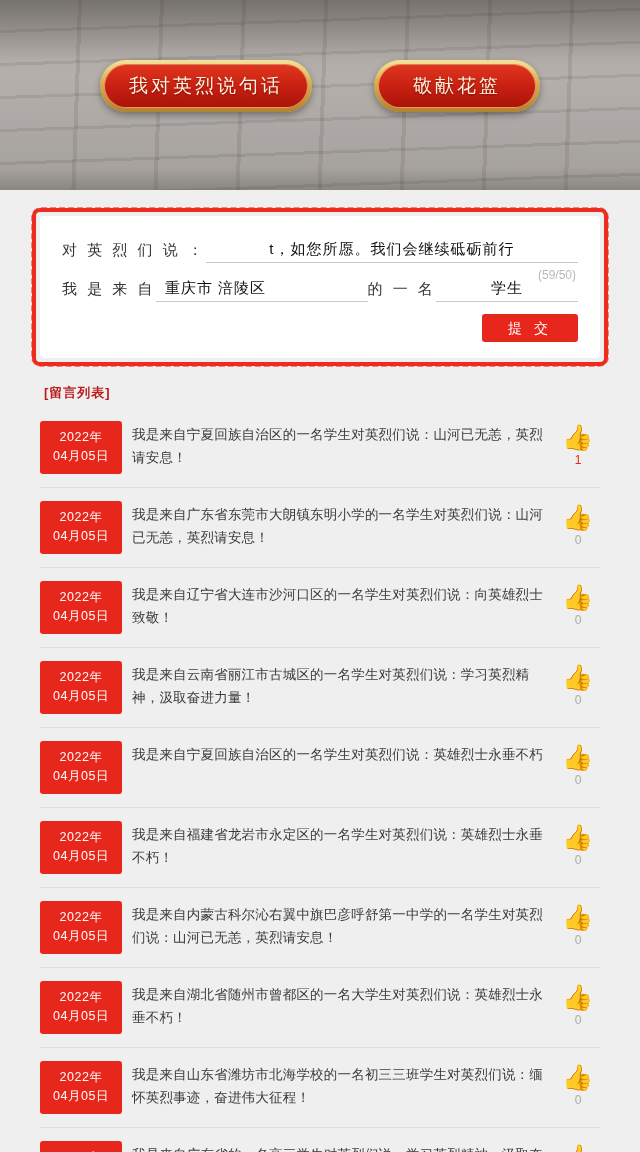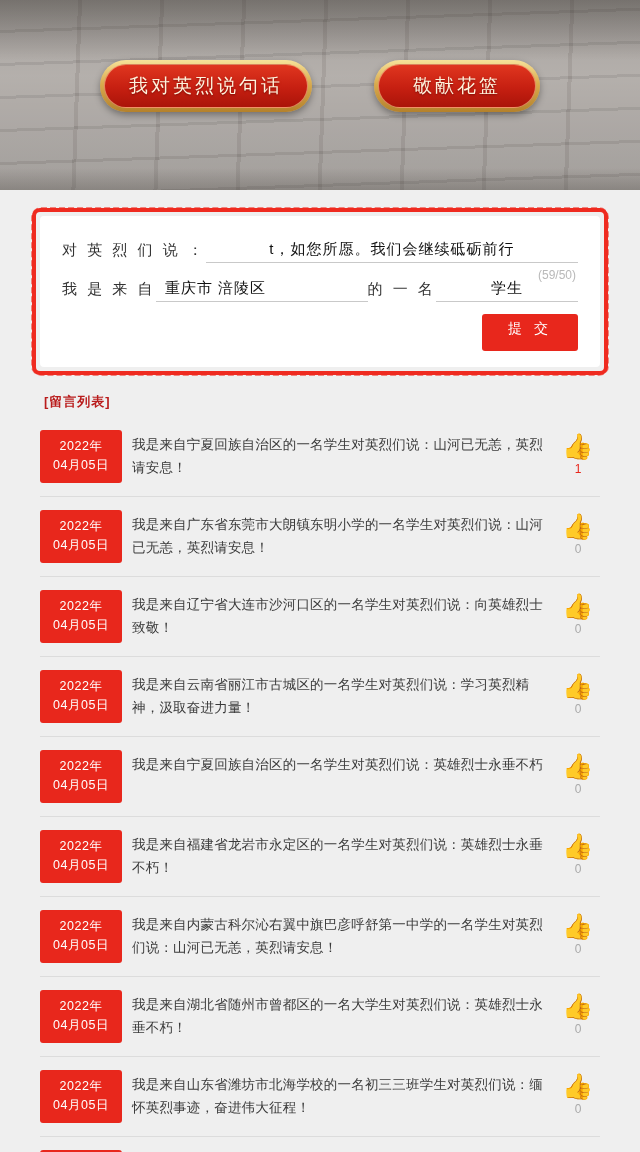--- a/index.html
+++ b/index.html
@@ -146,21 +146,21 @@
   .submit-row {
     display: flex;
     justify-content: flex-end;
     margin-top: 6px;
   }
   .submit-btn {
     background: #e8271c;
     color: #fff;
     font-size: 14px;
     letter-spacing: 4px;
-    padding: 7px 26px 16px;
+    padding: 7px 26px 7px;
     border: none;
     border-radius: 3px;
     line-height: 1;
     cursor: pointer;
   }
 
   
   .list-title {
     margin: 26px 12px 6px 44px;
     color: #b91c1c;
@@ -191,20 +191,21 @@
     align-self: flex-start;
     letter-spacing: 0.5px;
   }
   .msg-text {
     flex: 1 1 auto;
     font-size: 13.5px;
     color: #3a3a3a;
     line-height: 23px;
     padding-top: 3px;
     letter-spacing: 0.2px;
+    font-family: Liberation Mono, monospace;
   }
   .like {
     flex: 0 0 auto;
     width: 44px;
     text-align: center;
     padding-top: 4px;
     cursor: pointer;
   }
   .like .thumb {
     display: block;

